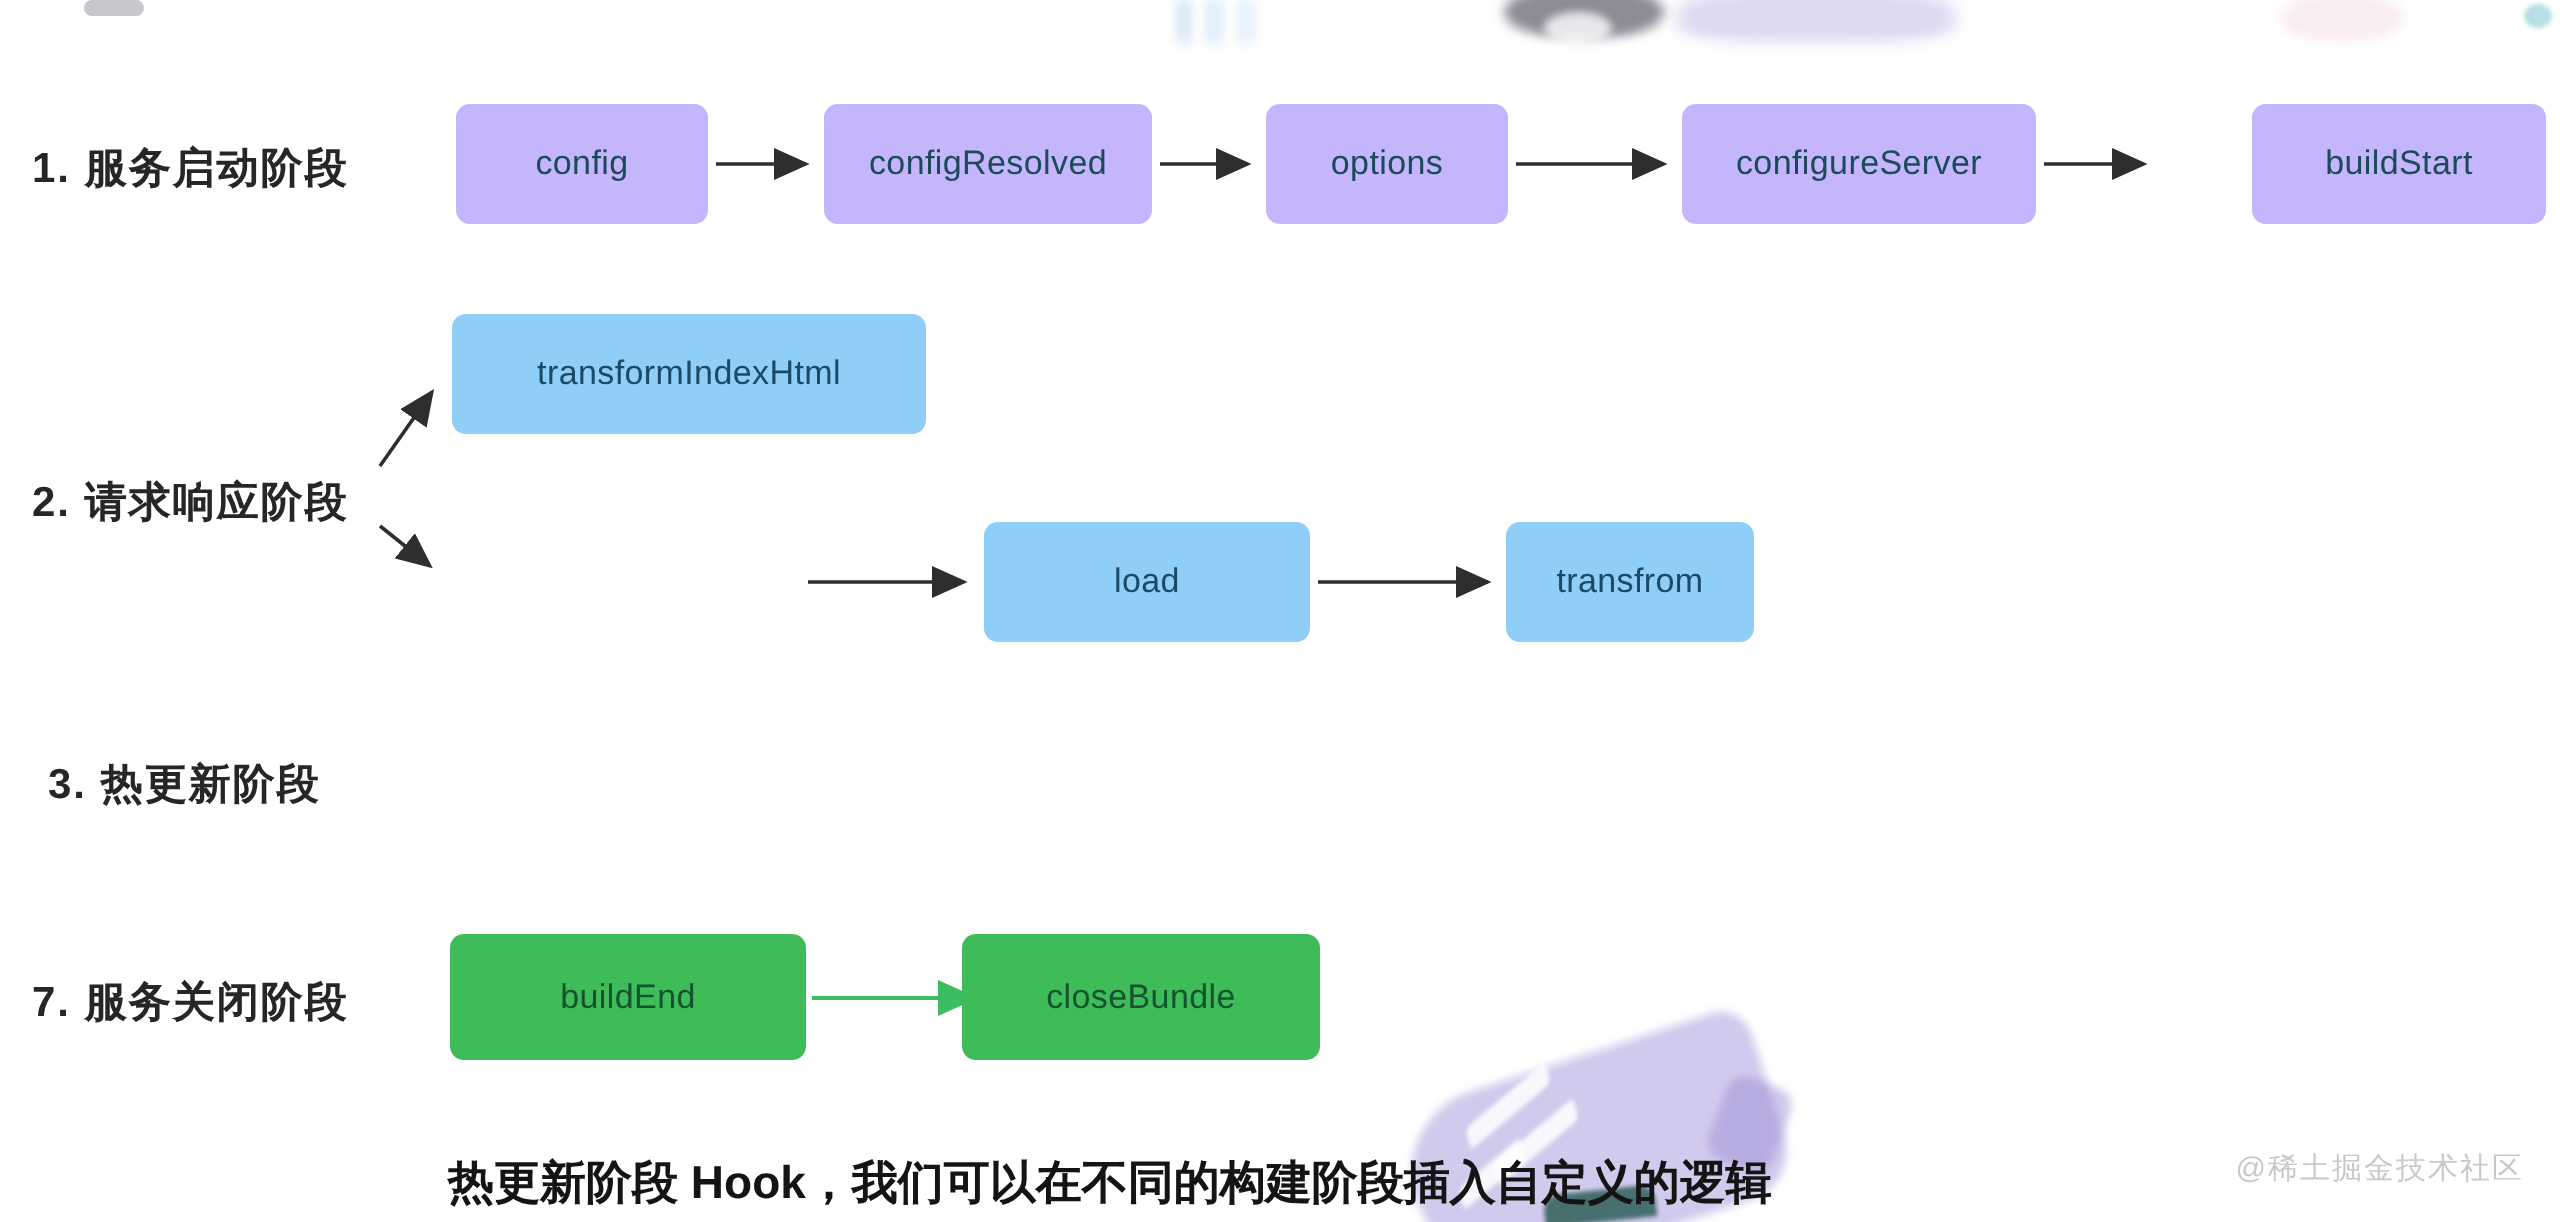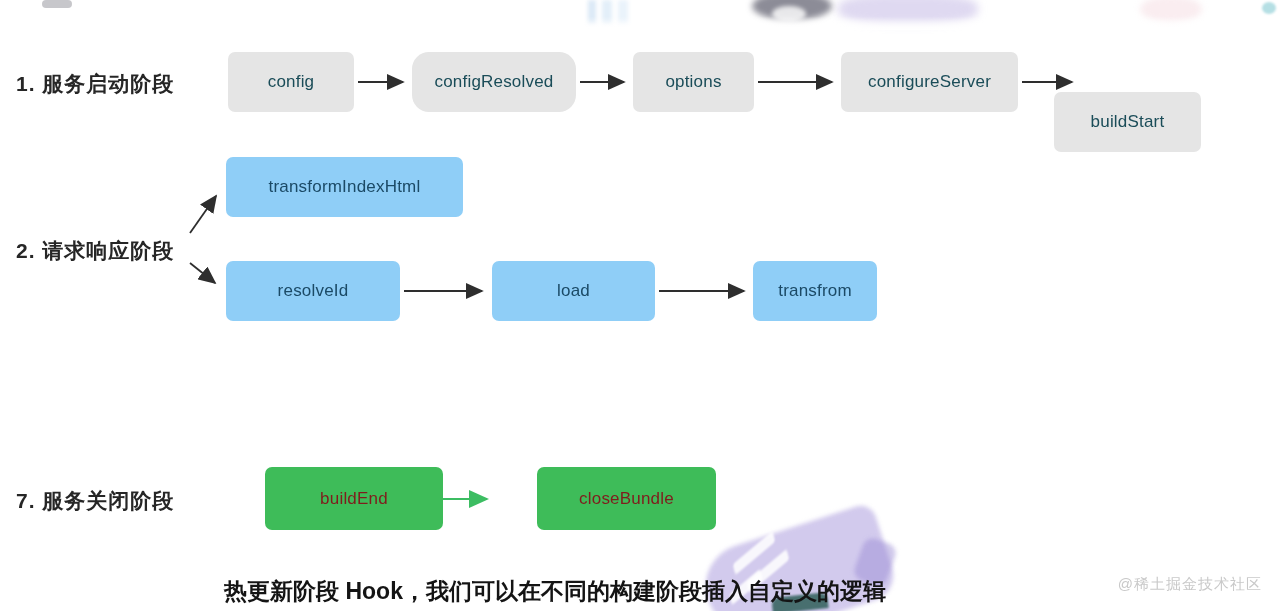--- a/index.html
+++ b/index.html
@@ -46,24 +46,24 @@
   }
 
   
   .node {
     position:absolute;
     display:flex; align-items:center; justify-content:center;
     border-radius:7px;
     font-size:17px; letter-spacing:0.2px;
     white-space:nowrap;
   }
-  .node.cyan   { background:#e5e5e5; color:#1a4c58; }
+  .node.cyan   { background:#c4b5fd; color:#1a4c58; }
   .node.blue   { background:#8fcef7; color:#1b4a66; }
   .node.orange { background:#fbd38f; color:#4d4839; }
-  .node.green  { background:#3ebc59; color:#7f1d1d;margin-left:40px; }
+  .node.green  { background:#3ebc59; color:#14532d; }
 
   
   .arrows { position:absolute; left:0; top:0; width:1280px; height:611px; }
 
   
   .caption {
     position:absolute; left:200px; top:576px; width:710px;
     text-align:center; font-size:23px; font-weight:600; color:#141414;
     white-space:nowrap;
   }
@@ -112,33 +112,33 @@
     <line x1="190" y1="263" x2="215" y2="283" stroke="#2e2e2e" stroke-width="1.8" marker-end="url(#ah-dark)"></line>
 
     <line x1="404" y1="291" x2="482" y2="291" stroke="#2e2e2e" stroke-width="1.8" marker-end="url(#ah-dark)"></line>
     <line x1="659" y1="291" x2="744" y2="291" stroke="#2e2e2e" stroke-width="1.8" marker-end="url(#ah-dark)"></line>
 
     <line x1="406" y1="499" x2="487" y2="499" stroke="#3cbd62" stroke-width="2" marker-end="url(#ah-green)"></line>
   </svg>
 
   <div class="phase-label" style="top:70px;">1. 服务启动阶段</div>
   <div class="phase-label" style="top:237px;">2. 请求响应阶段</div>
+  <div class="phase-label" style="top:378px;left:24px;">3. 热更新阶段</div>
   <div class="phase-label" style="top:487px;">7. 服务关闭阶段</div>
 
   <div class="node cyan" style="left:228px;top:52px;width:126px;height:60px;">config</div>
-  <div class="node cyan" style="left:412px;top:52px;width:164px;height:60px;border-radius:17px;">configResolved</div>
+  <div class="node cyan" style="left:412px;top:52px;width:164px;height:60px;">configResolved</div>
   <div class="node cyan" style="left:841px;top:52px;width:177px;height:60px;">configureServer</div>
   <div class="node cyan" style="left:633px;top:52px;width:121px;height:60px;">options</div>
-  <div class="node cyan" style="left:1054px;top:52px;width:147px;height:60px;margin-top:40px;">buildStart</div>
+  <div class="node cyan" style="left:1126px;top:52px;width:147px;height:60px;">buildStart</div>
 
   <div class="node blue" style="left:226px;top:157px;width:237px;height:60px;">transformIndexHtml</div>
-  <div class="node blue" style="left:226px;top:261px;width:174px;height:60px;">resolveId</div>
   <div class="node blue" style="left:753px;top:261px;width:124px;height:60px;">transfrom</div>
   <div class="node blue" style="left:492px;top:261px;width:163px;height:60px;">load</div>
 
 
   <div class="node green" style="left:225px;top:467px;width:178px;height:63px;">buildEnd</div>
-  <div class="node green" style="left:497px;top:467px;width:179px;height:63px;">closeBundle</div>
+  <div class="node green" style="left:481px;top:467px;width:179px;height:63px;">closeBundle</div>
 
   <div class="caption">热更新阶段 Hook，我们可以在不同的构建阶段插入自定义的逻辑</div>
   <div class="watermark">@稀土掘金技术社区</div>
 
 </div>
 
 </body></html>

